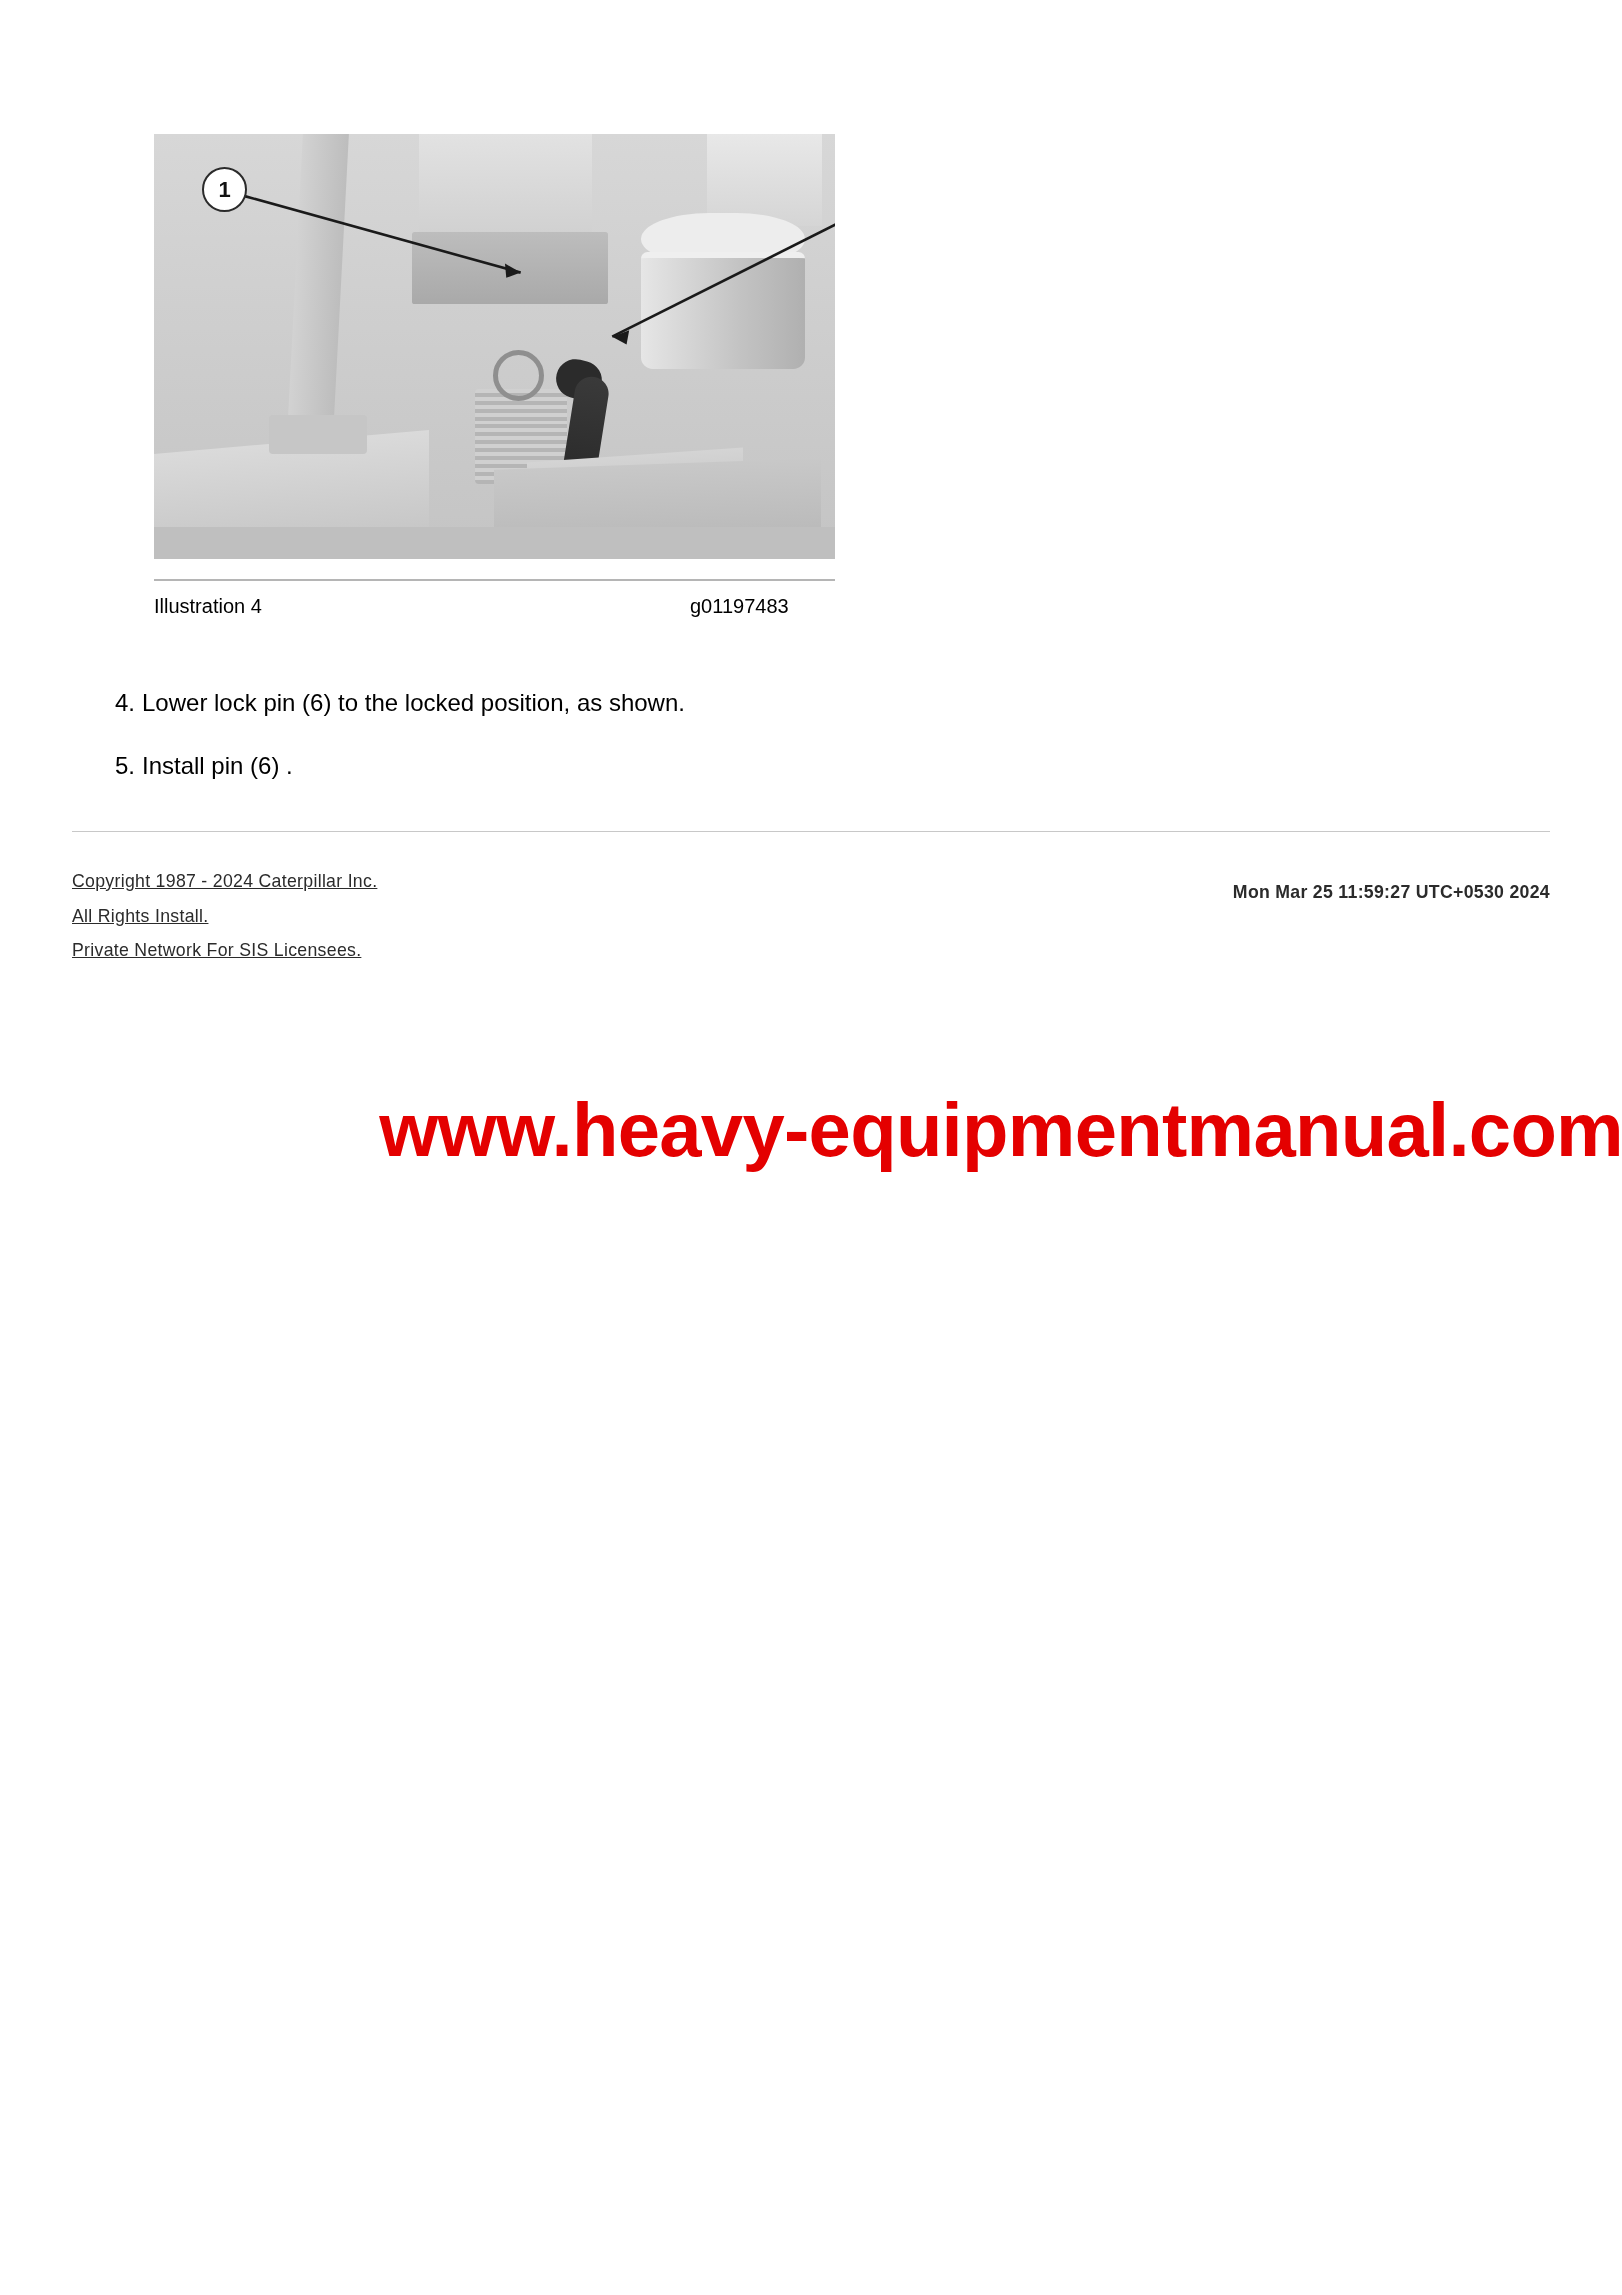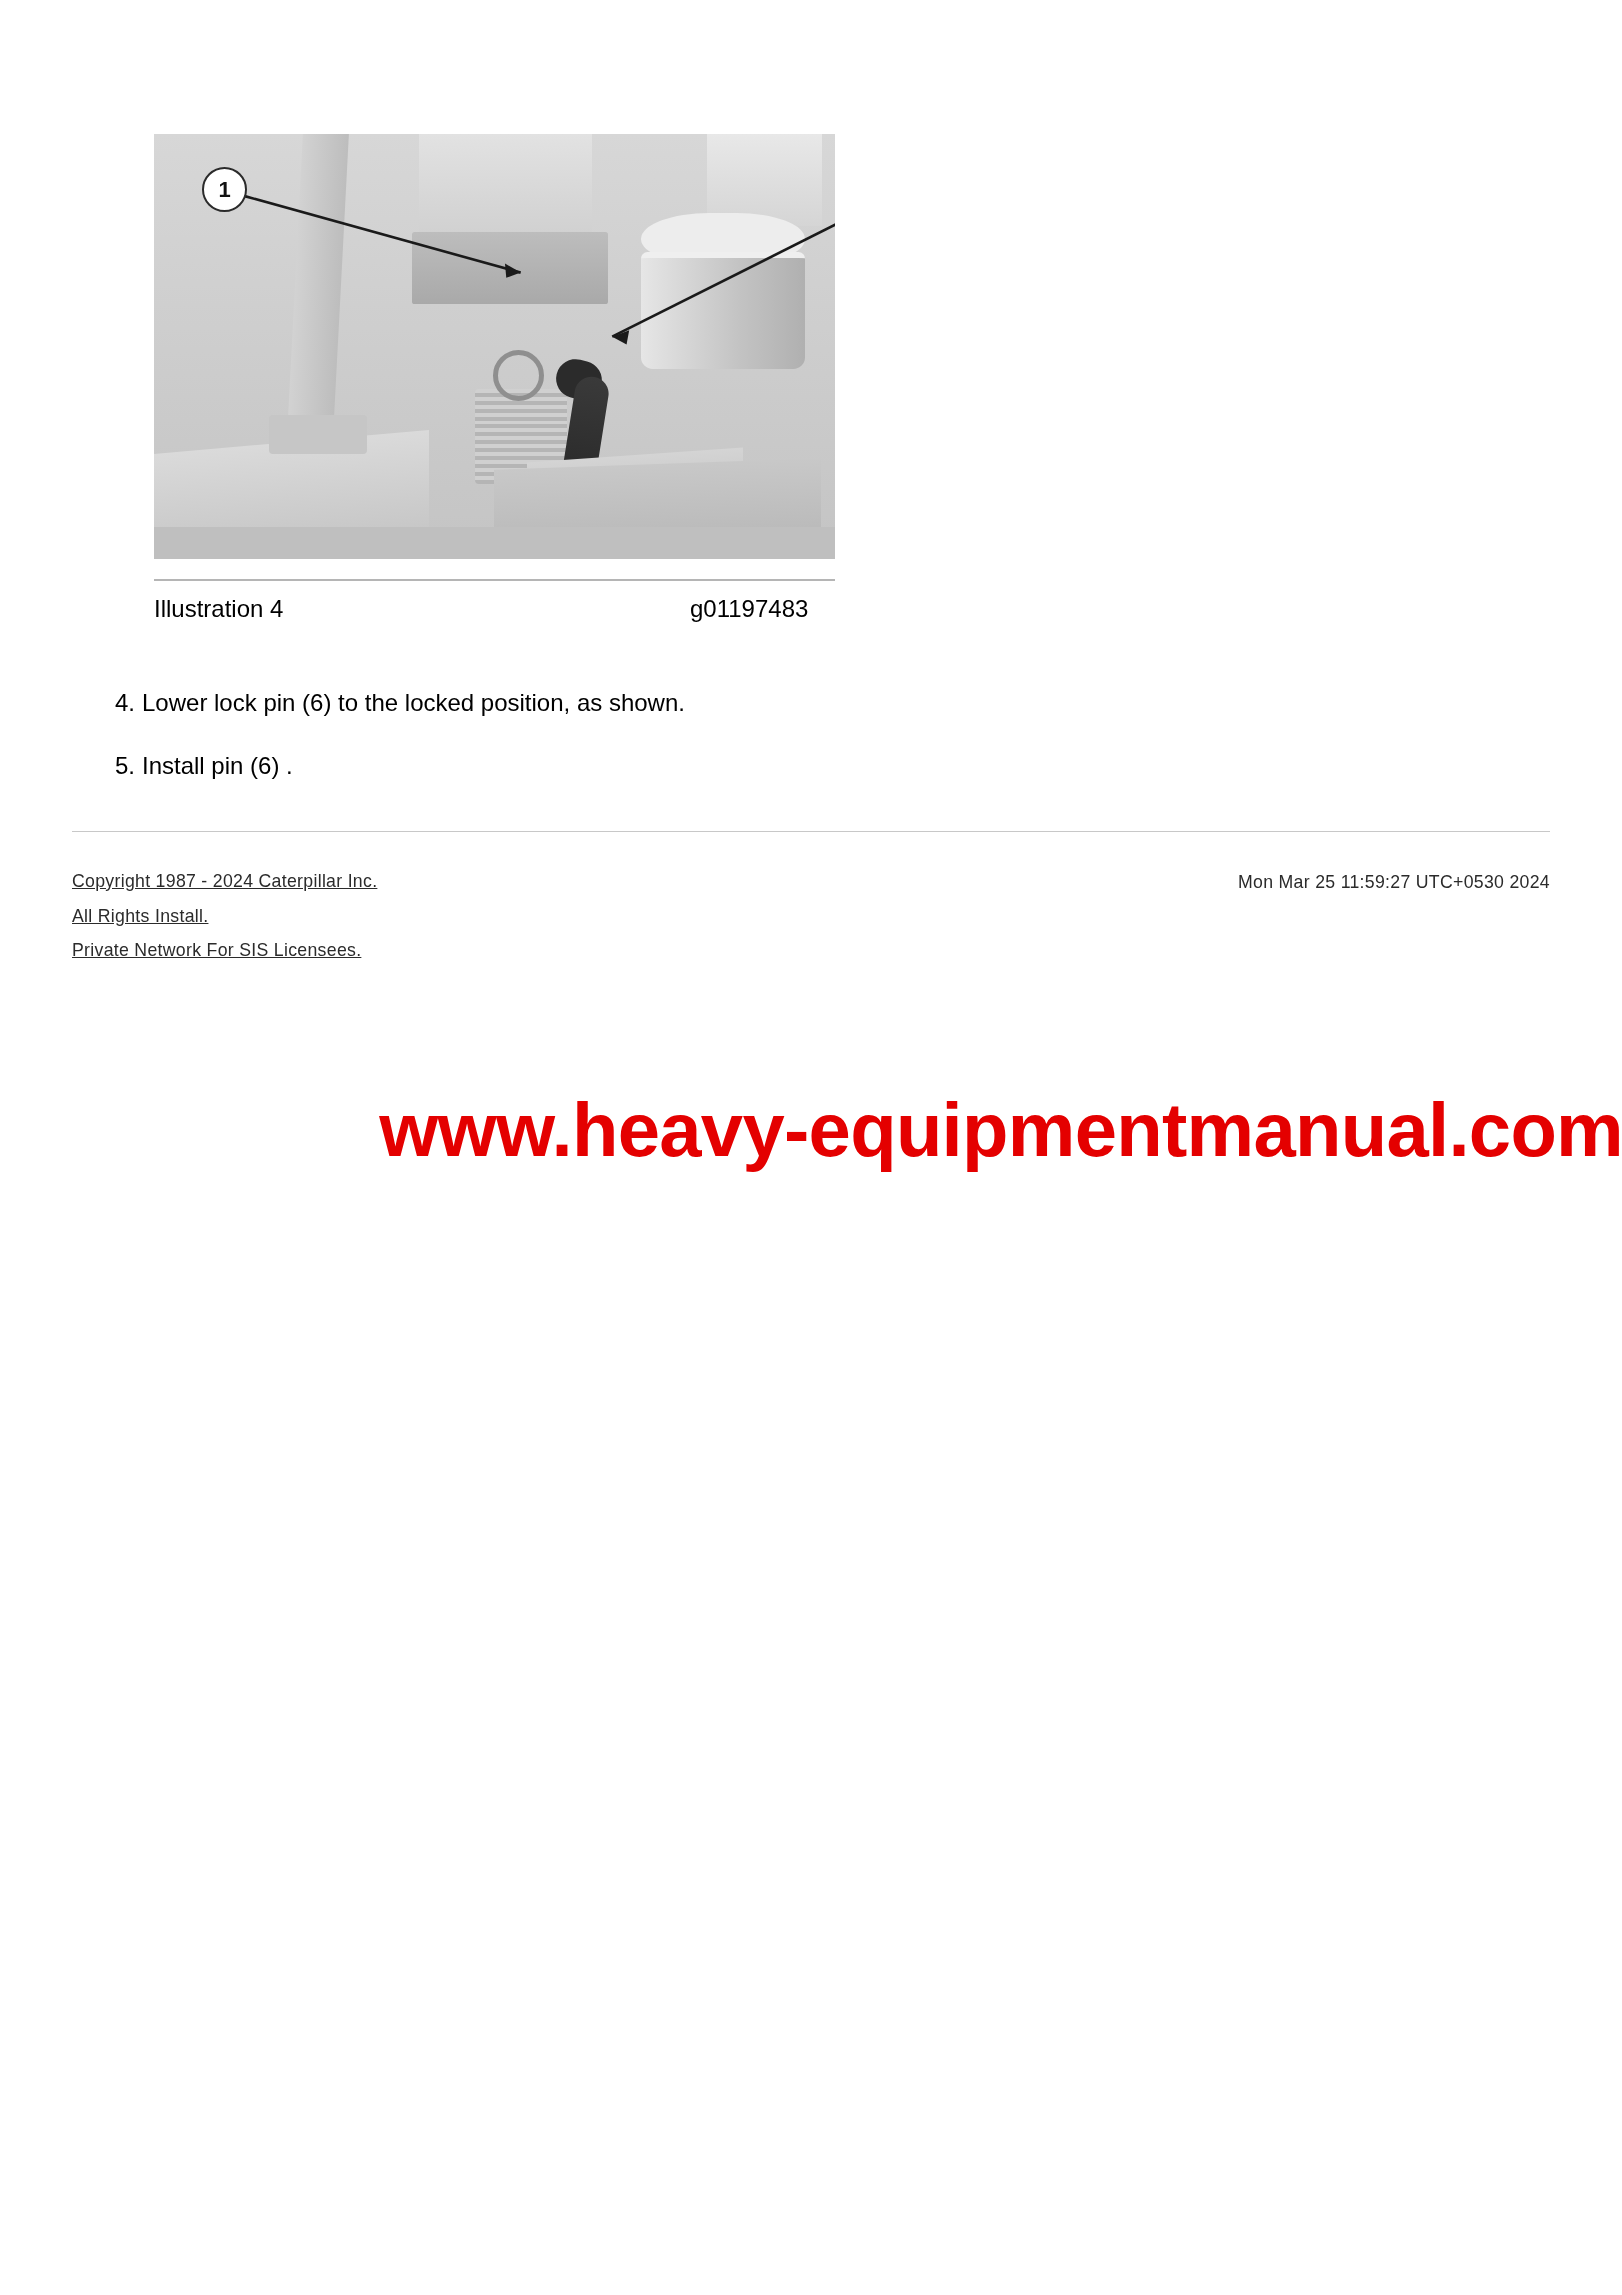--- a/index.html
+++ b/index.html
@@ -157,21 +157,21 @@
     border: 0;
     border-top: 2px solid #b5b5b5;
     width: 681px;
   }
 
   .figure-caption {
     position: relative;
     margin-top: 14.4px;
     width: 681px;
     height: 26px;
-    font-size: 24px;
+    font-size: 20px;
   }
   .figure-caption .cap-left {
     position: absolute;
     left: 0;
     top: 0;
     font-weight: normal;
   }
   .figure-caption .cap-right {
     position: absolute;
     left: 536px;
@@ -225,24 +225,25 @@
     line-height: 1.95;
     color: #2b2b2b;
   }
   .footer-left div {
     text-decoration: underline;
     letter-spacing: 0.3px;
   }
   .footer-right {
     position: absolute;
     right: 0;
-    top: 8px;
+    top: 18px;
     font-size: 17.7px;
     color: #2b2b2b;
     letter-spacing: 0.3px;
+    font-weight: bold;
   }
 
   
   .watermark {
     position: absolute;
     left: 0;
     top: 1086px;
     width: 1623px;
     text-align: right;
     color: #e40000;

